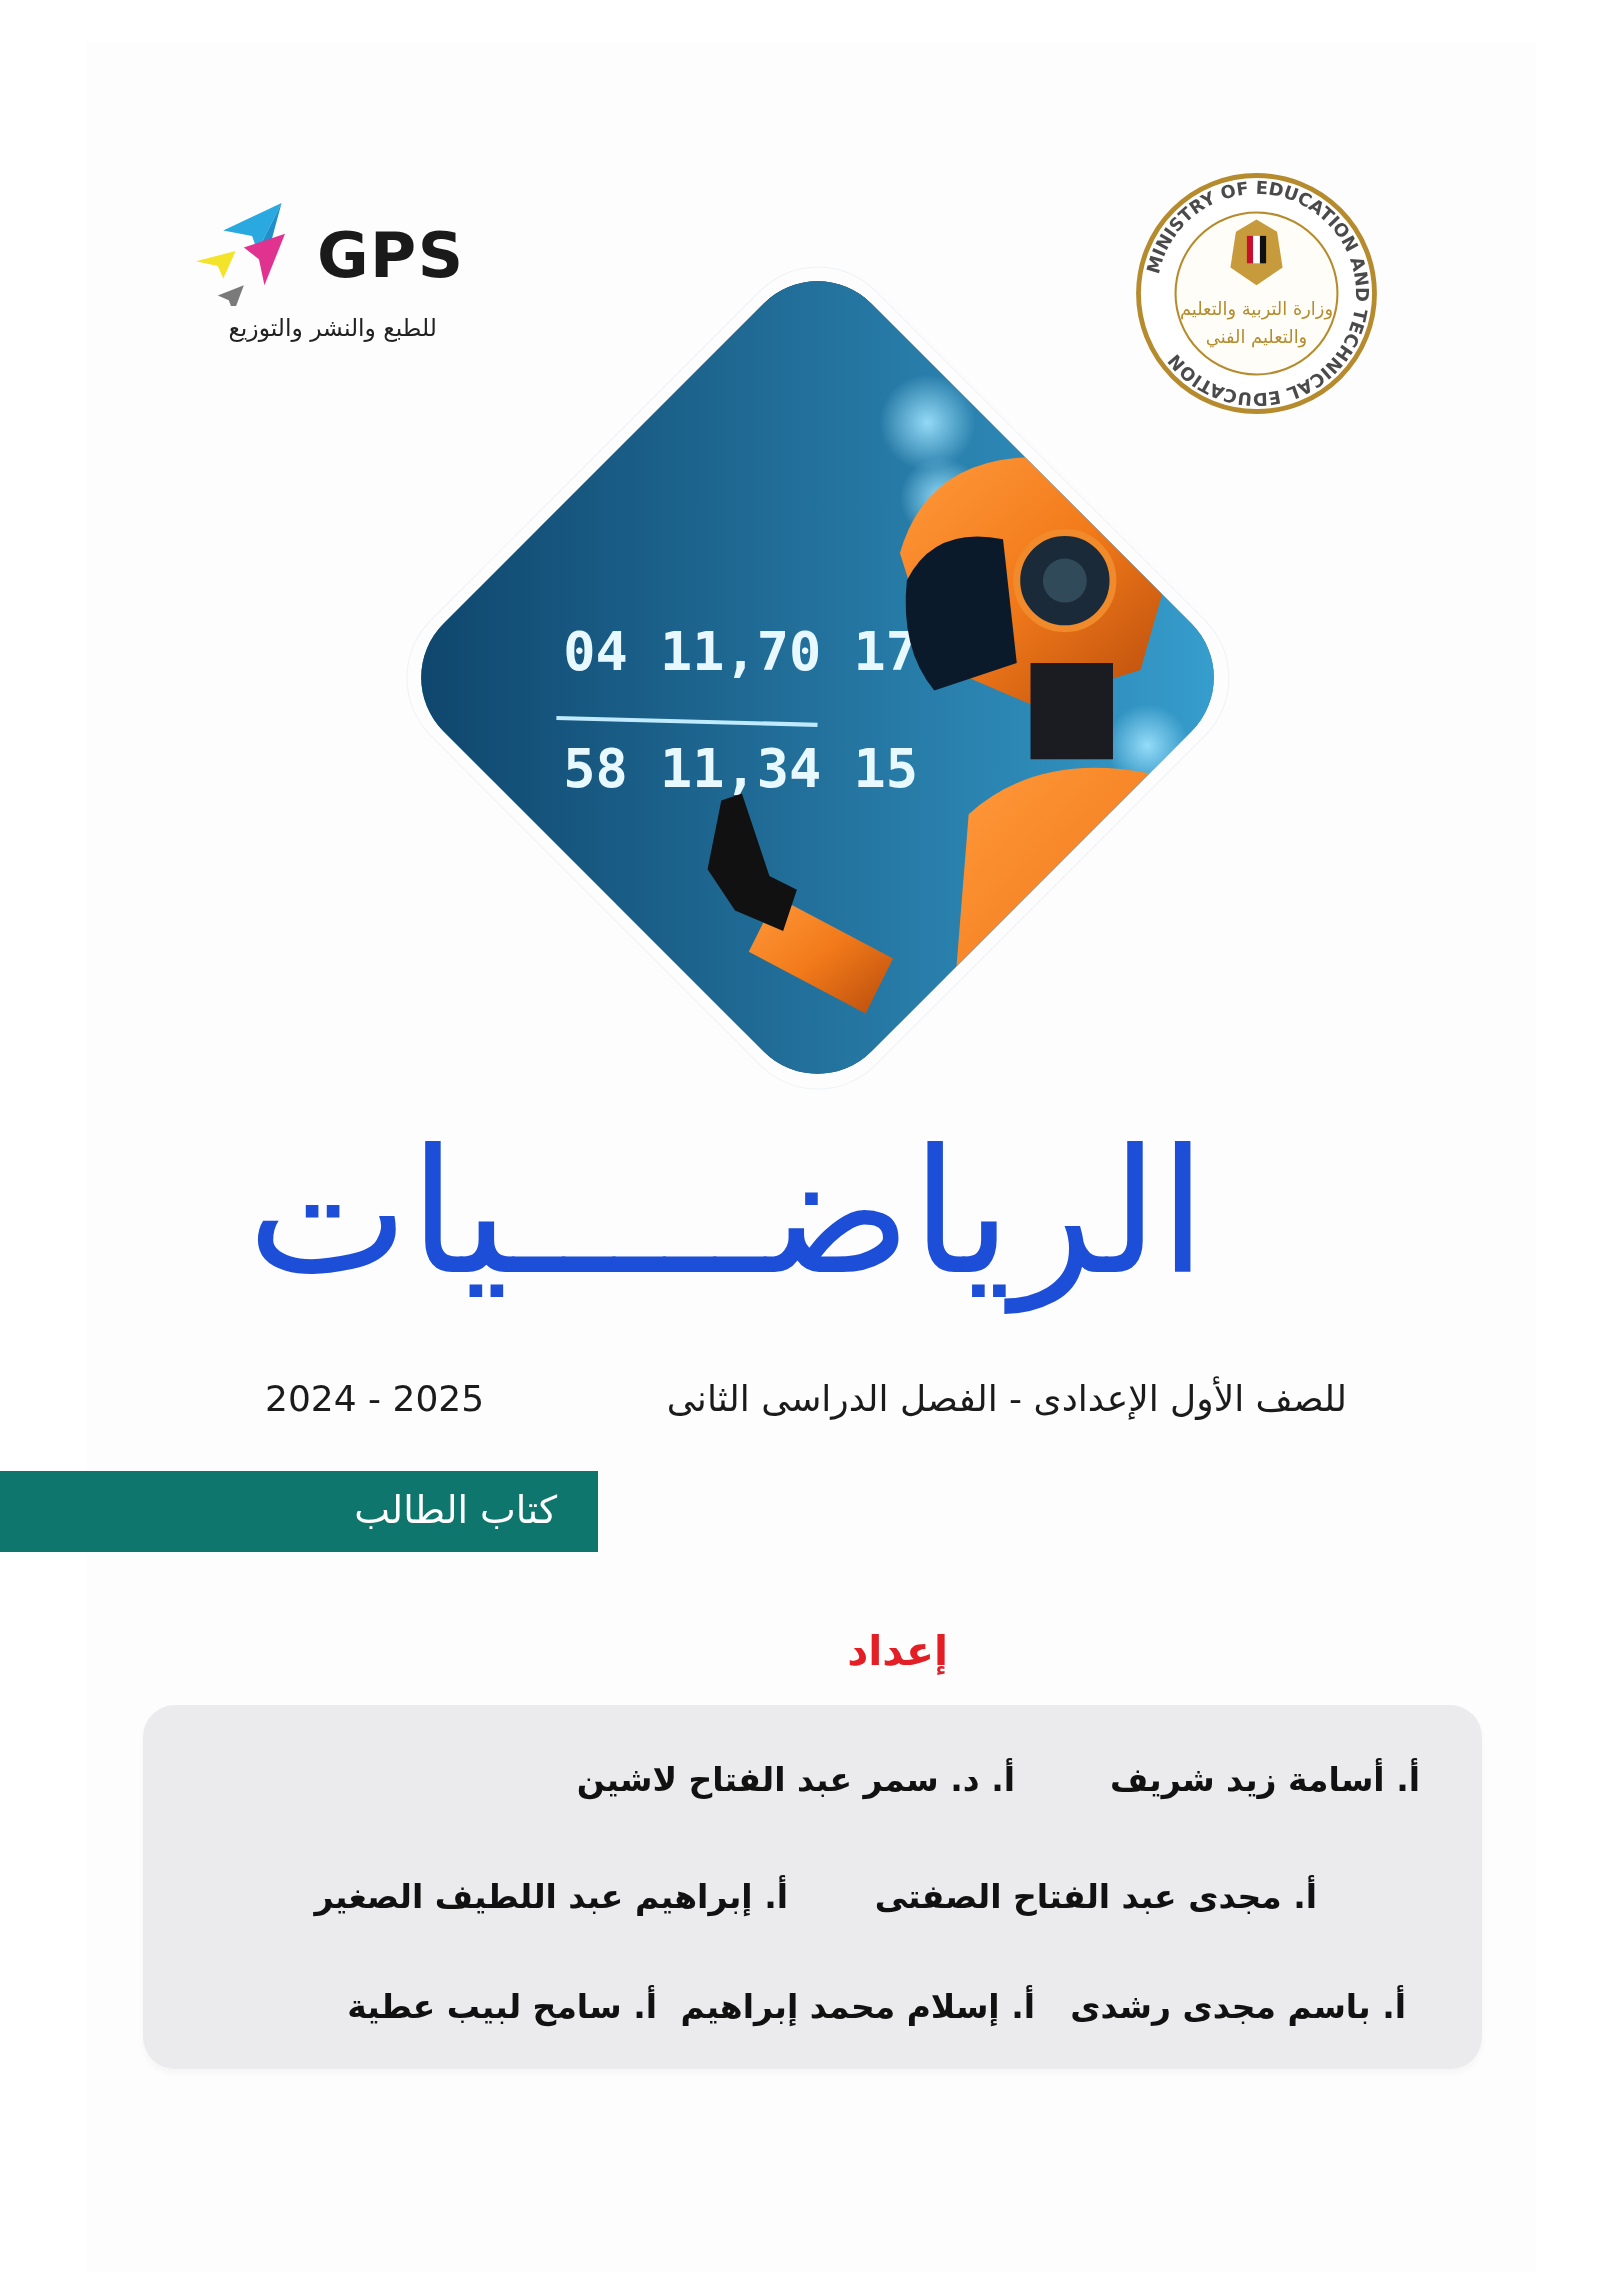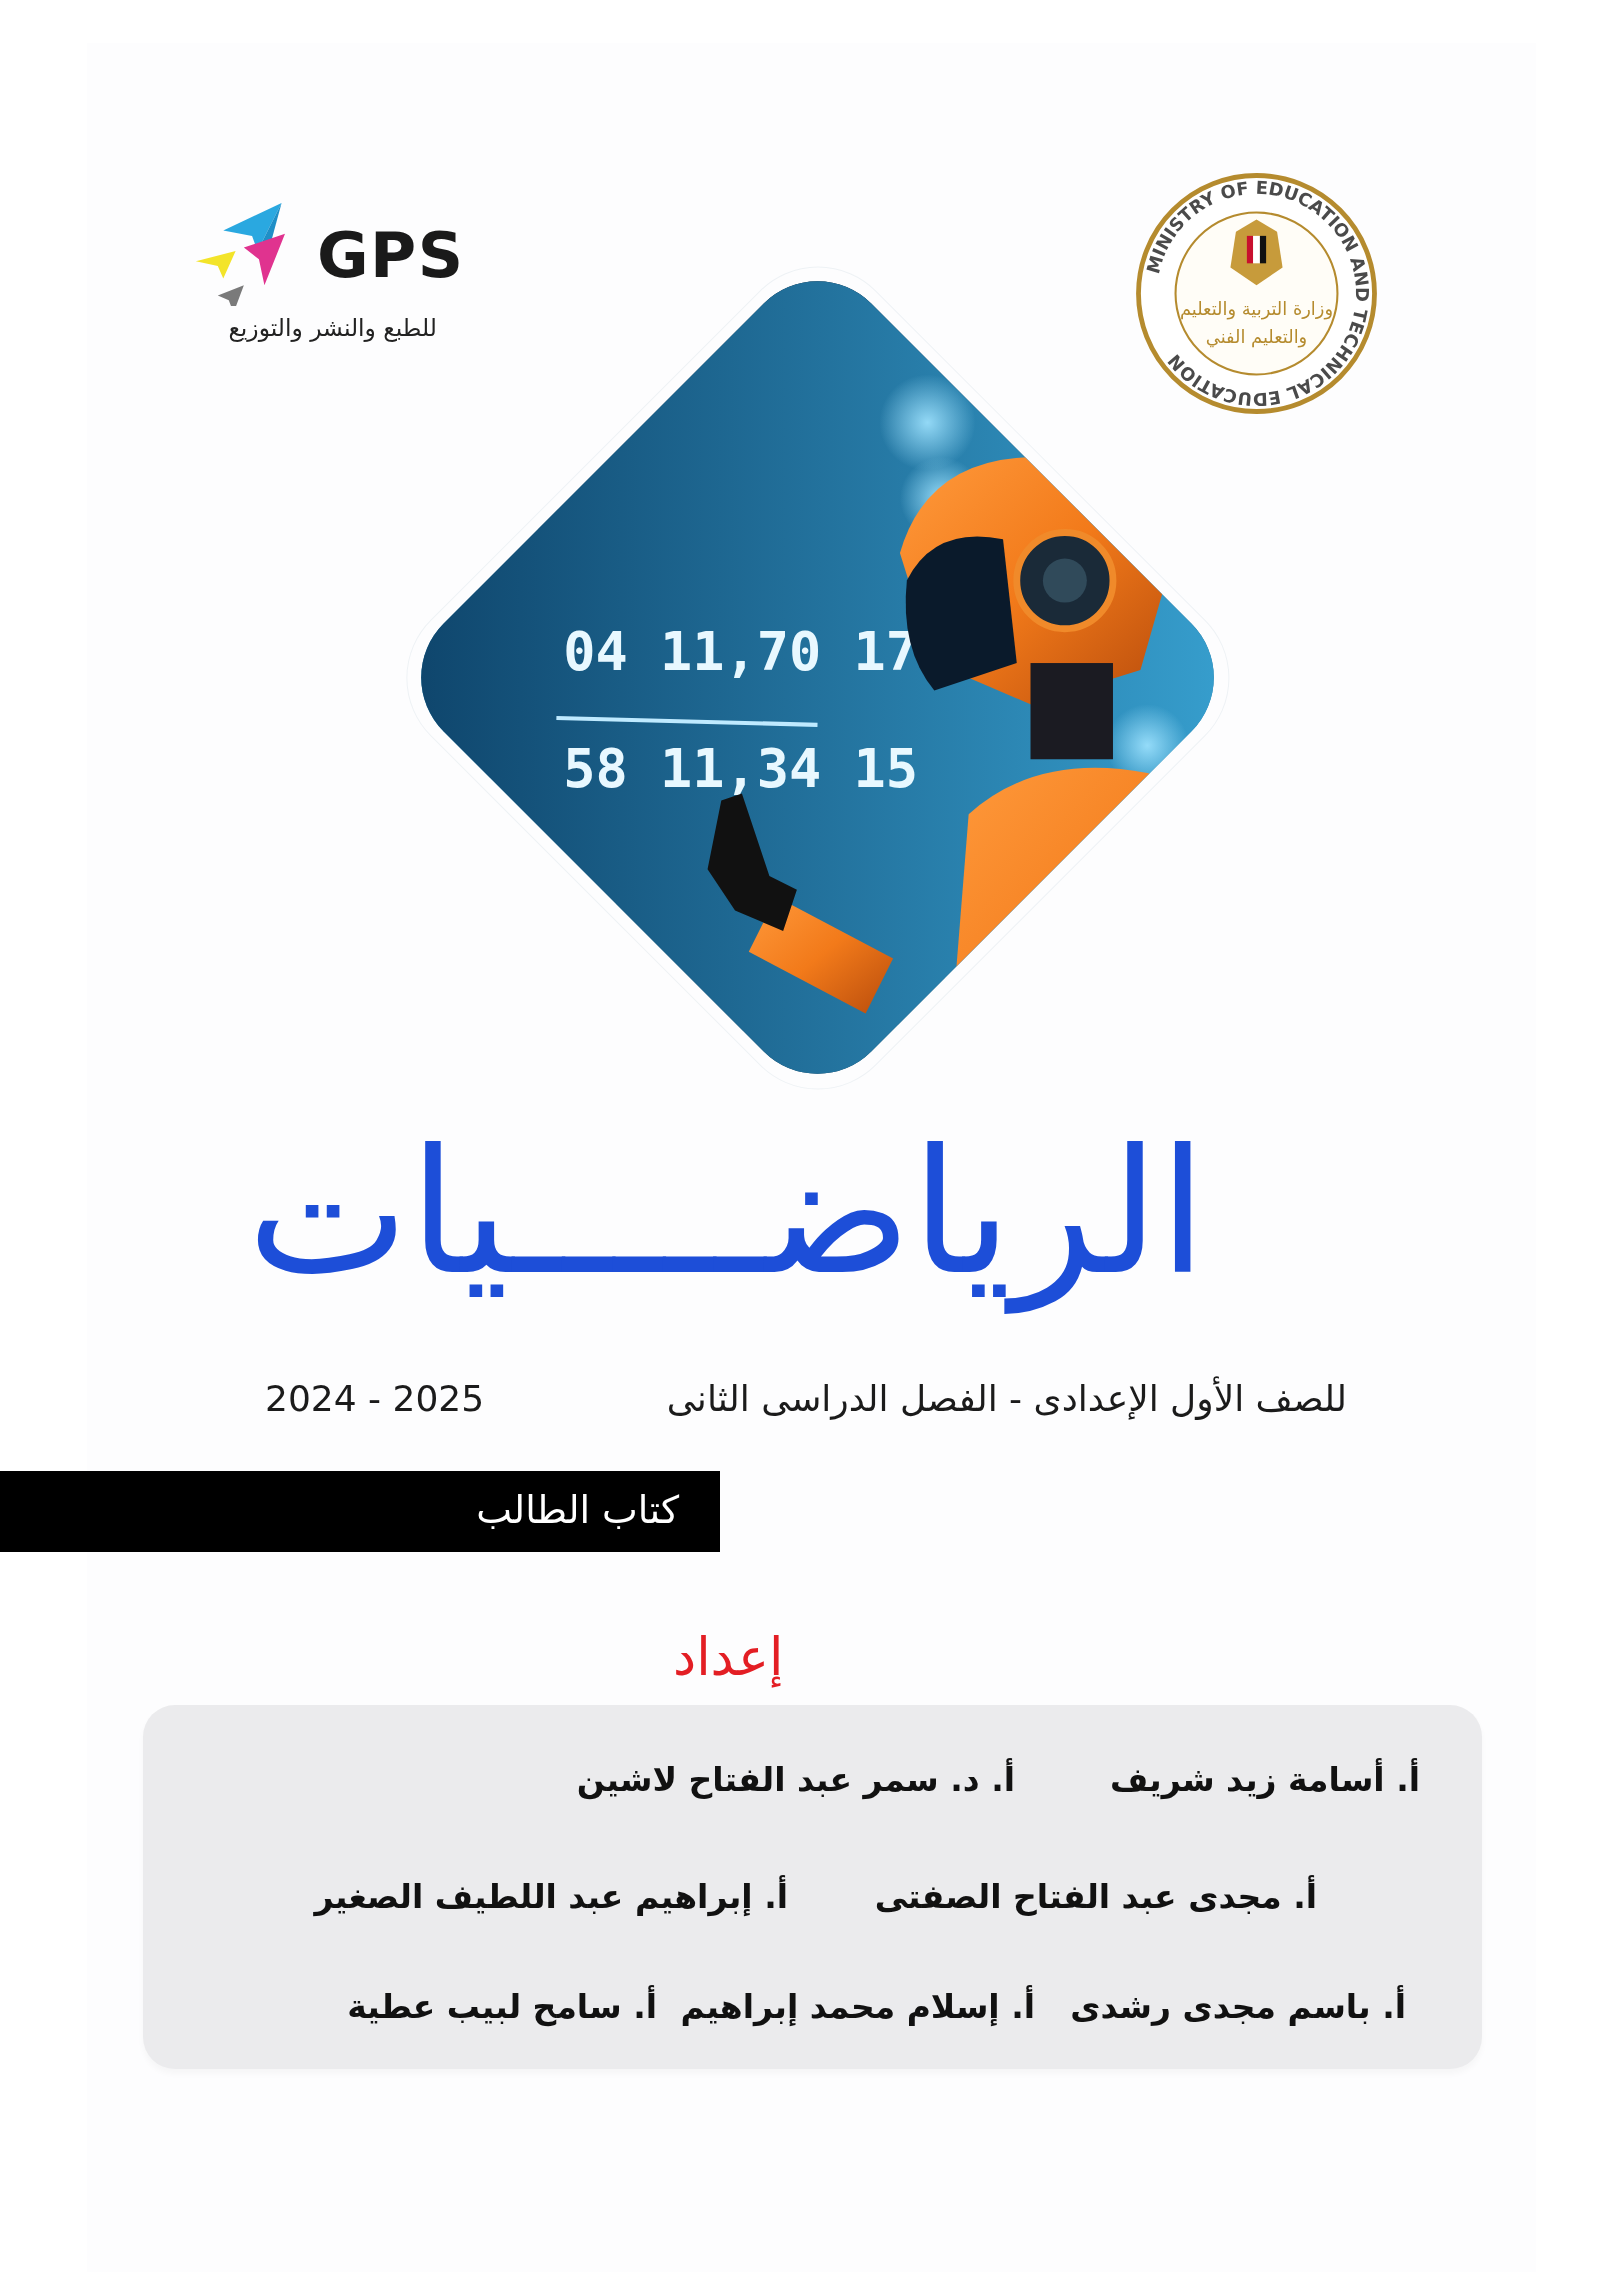--- a/index.html
+++ b/index.html
@@ -46,29 +46,29 @@
   }
   .subtitle {
     position: absolute; left: 536px; top: 1378px; width: 811px; direction: rtl; text-align: right;
     font-family: "DejaVu Sans", sans-serif; font-size: 36px; color: #1b1b1b; white-space: nowrap;
   }
   .year-range {
     position: absolute; left: 265px; top: 1378px; width: 220px; text-align: left;
     font-family: "DejaVu Sans", sans-serif; font-size: 36px; color: #1b1b1b; white-space: nowrap;
   }
   .book-type-bar {
-    position: absolute; left: 0; top: 1471px; width: 720px; height: 81px; background: #000000;
+    position: absolute; left: 0; top: 1471px; width: 598px; height: 81px; background: #0f766e;
   }
   .book-type-label {
     position: absolute; right: 41px; top: 16.5px; direction: rtl;
     font-family: "DejaVu Sans", sans-serif; font-size: 38px; color: #ffffff; white-space: nowrap;
   }
   .prepared-by {
-    position: absolute; left: 673px; top: 1627px; width: 275px; text-align: left; direction: rtl;
-    font-family: "DejaVu Sans", sans-serif; font-weight: normal; font-size: 52px; color: #e31e24;
+    position: absolute; left: 673px; top: 1627px; width: 275px; text-align: right; direction: rtl;
+    font-family: "DejaVu Sans", sans-serif; font-weight: bold; font-size: 41px; color: #e31e24;
   }
   .authors-card {
     position: absolute; left: 143px; top: 1705px; width: 1339px; height: 364px;
     background: #ebebed; border-radius: 32px;
     box-shadow: 0 4.1px 6.9px rgba(0,0,0,0.03);
   }
   .author-row { position: absolute; left: 0; width: 100%; height: 62px; direction: rtl; }
   .author {
     position: absolute; top: 0; direction: rtl; white-space: nowrap;
     font-family: "DejaVu Sans", sans-serif; font-weight: bold; font-size: 33px; color: #111;

